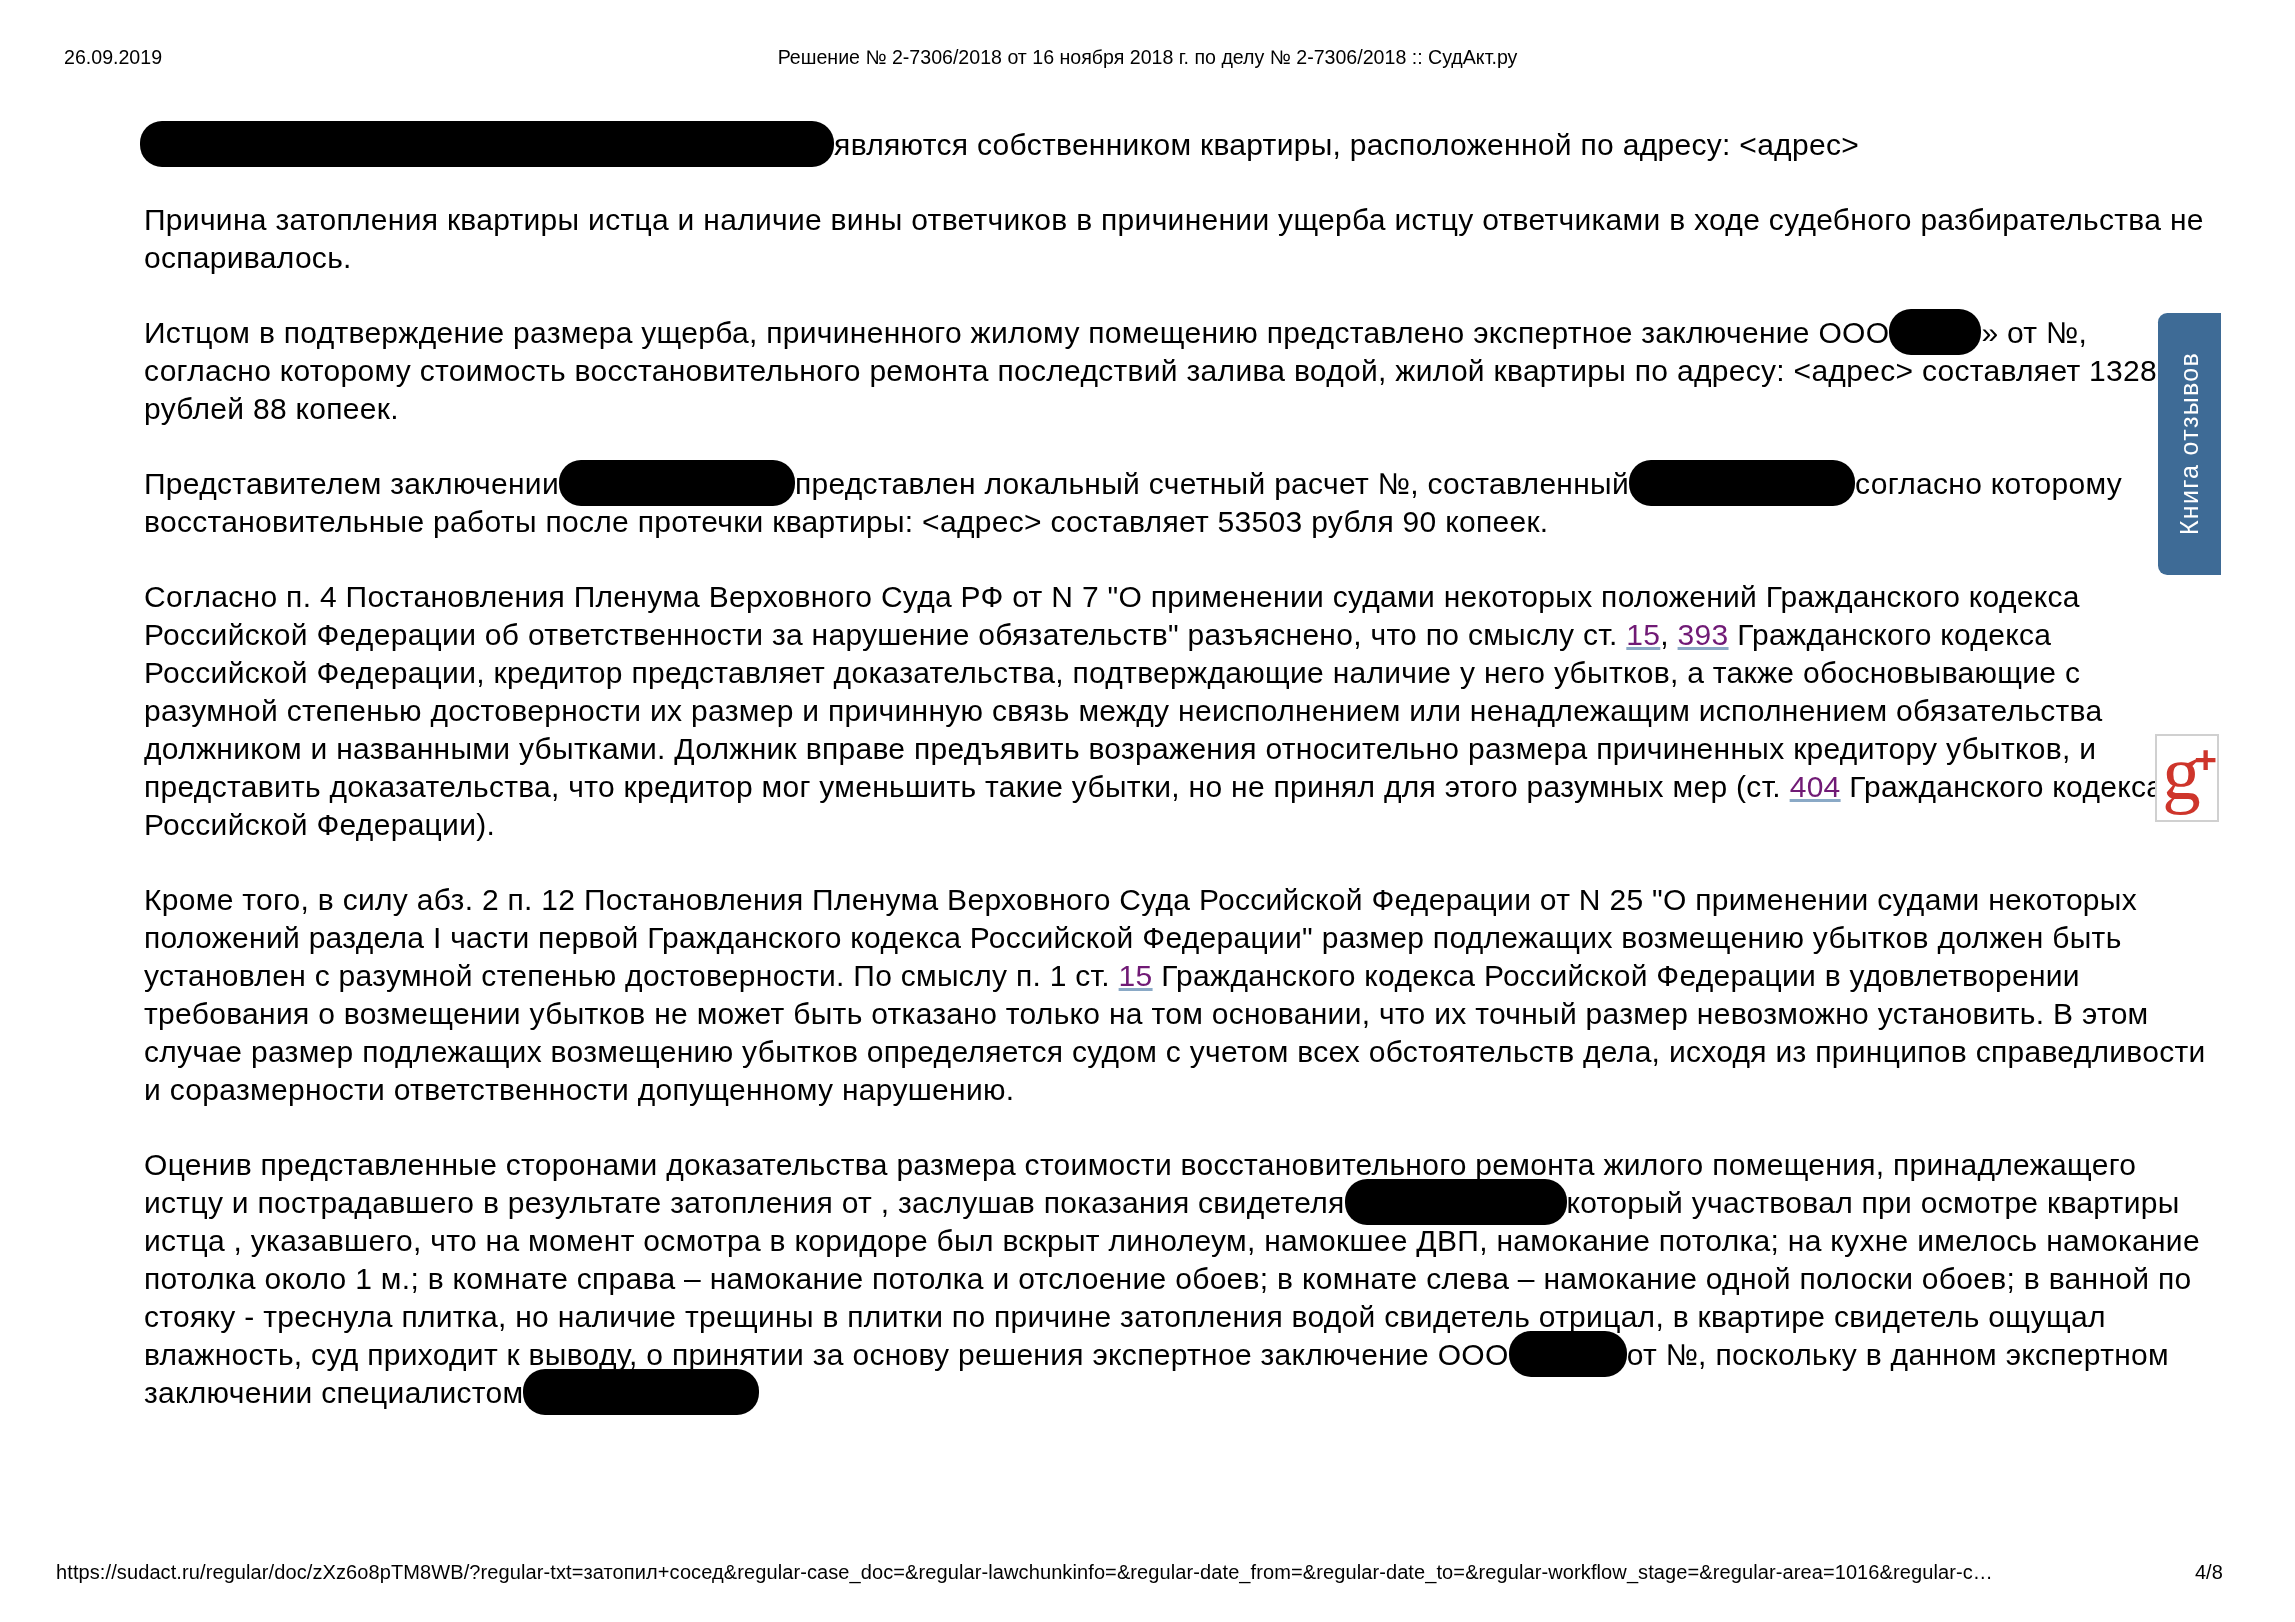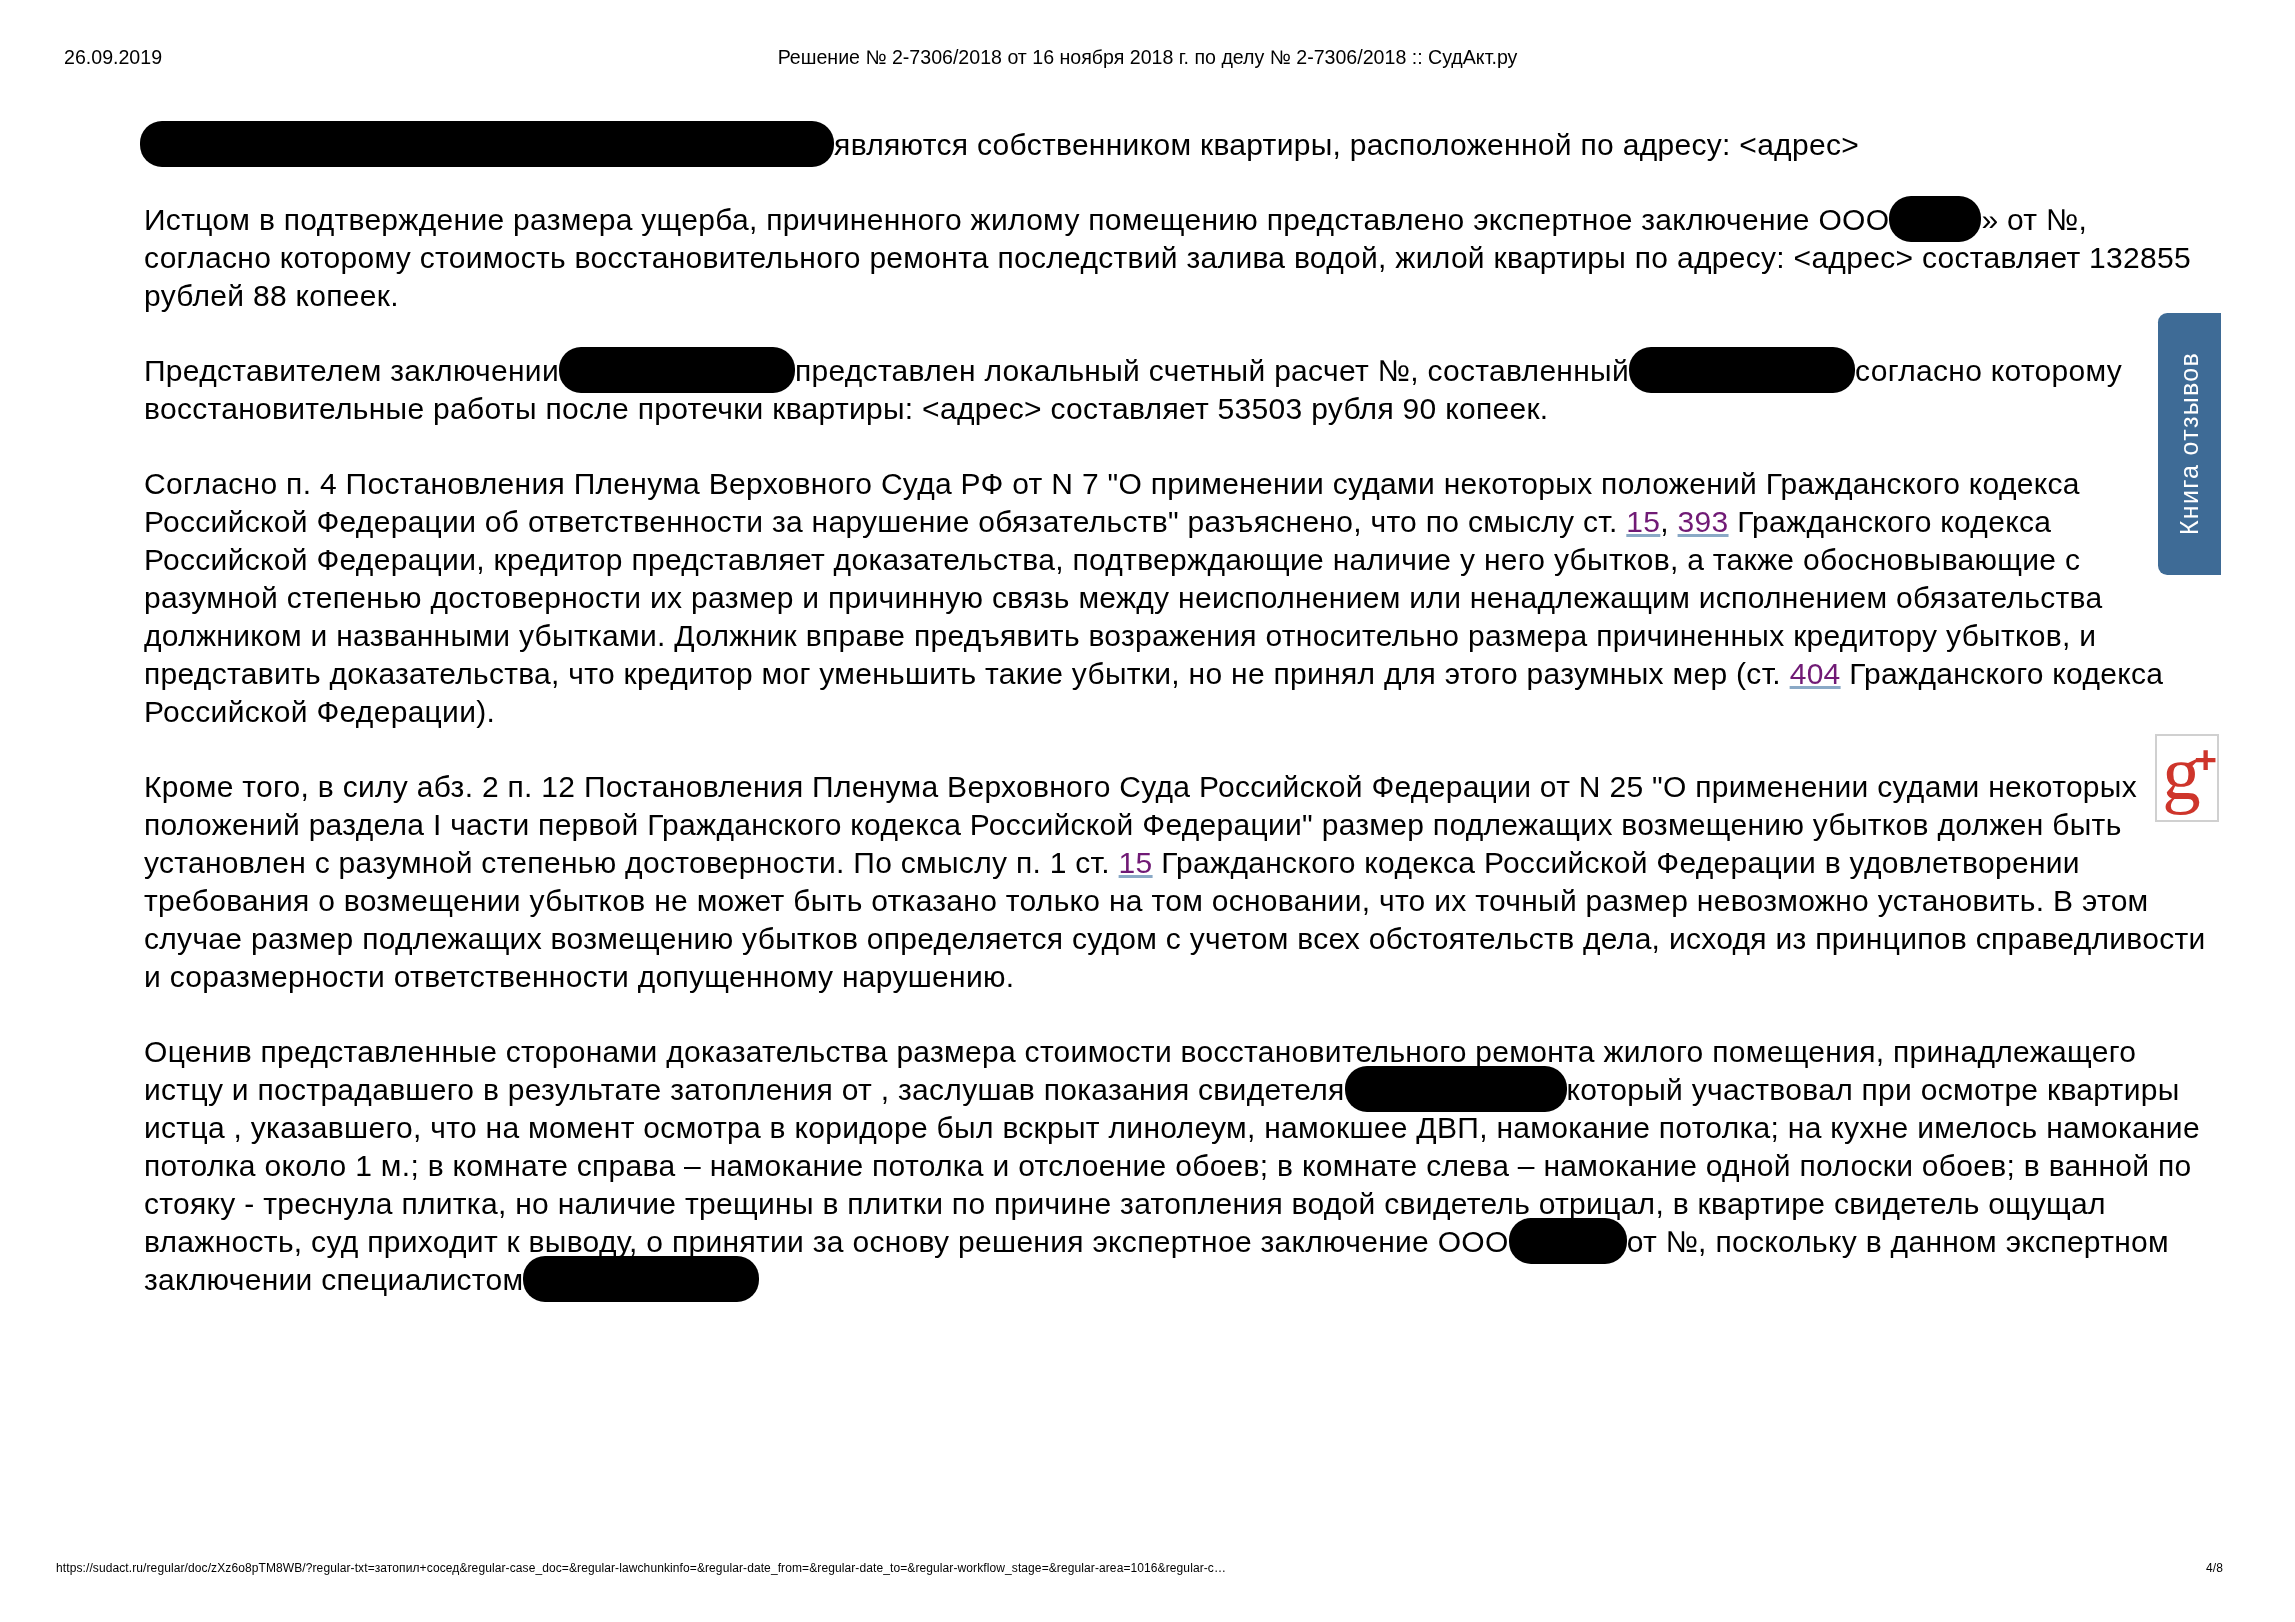--- a/index.html
+++ b/index.html
@@ -110,40 +110,41 @@
 
   
   .print-footer {
     position:absolute;
     left:56px;
     right:72px;
     top:1561px;
     display:flex;
     justify-content:space-between;
     align-items:baseline;
-    font-size:12px;
+    font-size:20px;
     letter-spacing:0.1px;
   }
   .footer-url { white-space:nowrap; overflow:hidden; }
   .footer-page { white-space:nowrap; margin-left:10px; }
 </style>
 </head>
 <body>
 
 <div class="page">
 
   <div class="print-header">
     <span class="header-date">26.09.2019</span>
     <span class="header-title">Решение № 2-7306/2018 от 16 ноября 2018 г. по делу № 2-7306/2018 :: СудАкт.ру</span>
   </div>
 
   <main class="doc-body">
 
     <p class="para"><span class="redact lead" style="width:694px"></span><span>являются собственником квартиры, расположенной по адресу: &lt;адрес&gt;</span></p>
 
+    <p class="para"><span>Причина затопления квартиры истца и наличие вины ответчиков в причинении ущерба истцу ответчиками в ходе судебного разбирательства не оспаривалось.</span></p>
 
 
     <p class="para"><span>Истцом в подтверждение размера ущерба, причиненного жилому помещению представлено экспертное заключение ООО</span><span class="redact" style="width:92px"></span><span>» от №, согласно которому стоимость восстановительного ремонта последствий залива водой, жилой квартиры по адресу: &lt;адрес&gt; составляет 132855 рублей 88 копеек.</span></p>
 
     <p class="para"><span>Представителем заключении</span><span class="redact" style="width:236px"></span><span>представлен локальный счетный расчет №, составленный</span><span class="redact" style="width:226px"></span><span>согласно которому восстановительные работы после протечки квартиры: &lt;адрес&gt; составляет 53503 рубля 90 копеек.</span></p>
 
     <p class="para"><span>Согласно п. 4 Постановления Пленума Верховного Суда РФ от N 7 "О применении судами некоторых положений Гражданского кодекса Российской Федерации об ответственности за нарушение обязательств" разъяснено, что по смыслу ст. </span><a class="doclink">15</a><span>, </span><a class="doclink">393</a><span> Гражданского кодекса Российской Федерации, кредитор представляет доказательства, подтверждающие наличие у него убытков, а также обосновывающие с разумной степенью достоверности их размер и причинную связь между неисполнением или ненадлежащим исполнением обязательства должником и названными убытками. Должник вправе предъявить возражения относительно размера причиненных кредитору убытков, и представить доказательства, что кредитор мог уменьшить такие убытки, но не принял для этого разумных мер (ст. </span><a class="doclink">404</a><span> Гражданского кодекса Российской Федерации).</span></p>
 
     <p class="para"><span>Кроме того, в силу абз. 2 п. 12 Постановления Пленума Верховного Суда Российской Федерации от N 25 "О применении судами некоторых положений раздела I части первой Гражданского кодекса Российской Федерации" размер подлежащих возмещению убытков должен быть установлен с разумной степенью достоверности. По смыслу п. 1 ст. </span><a class="doclink">15</a><span> Гражданского кодекса Российской Федерации в удовлетворении требования о возмещении убытков не может быть отказано только на том основании, что их точный размер невозможно установить. В этом случае размер подлежащих возмещению убытков определяется судом с учетом всех обстоятельств дела, исходя из принципов справедливости и соразмерности ответственности допущенному нарушению.</span></p>
 

